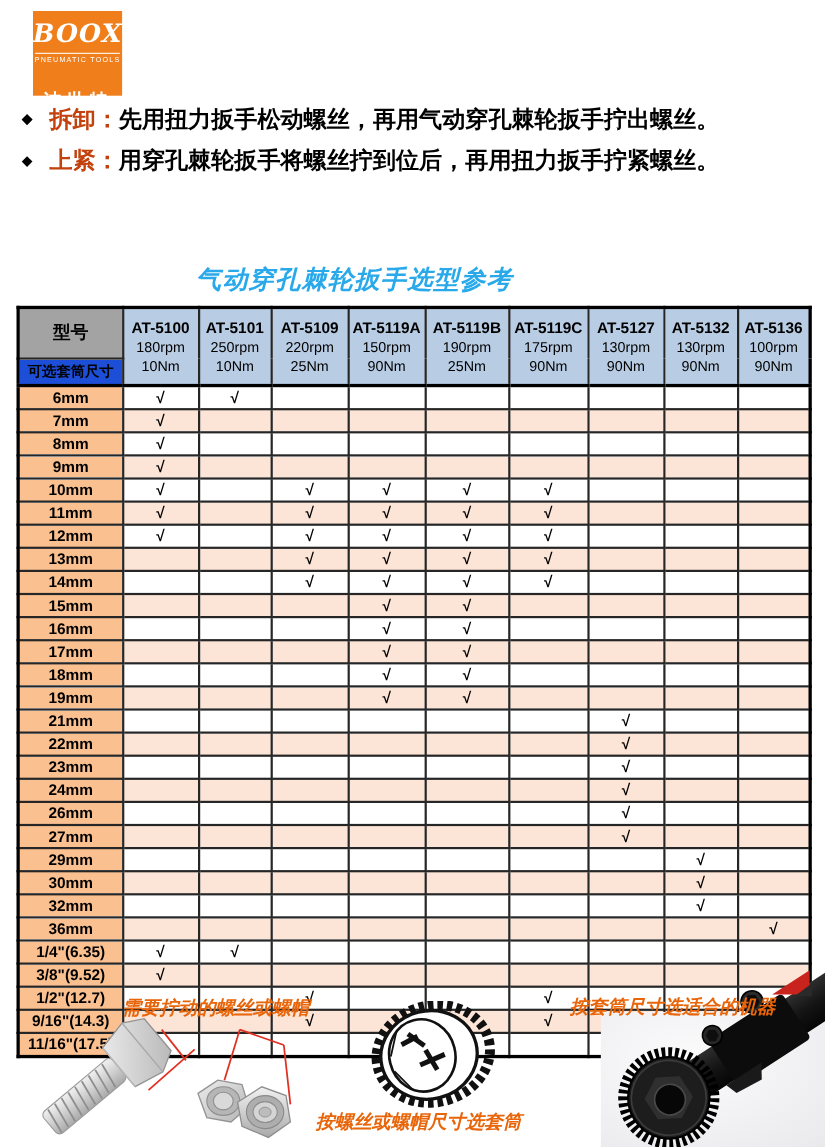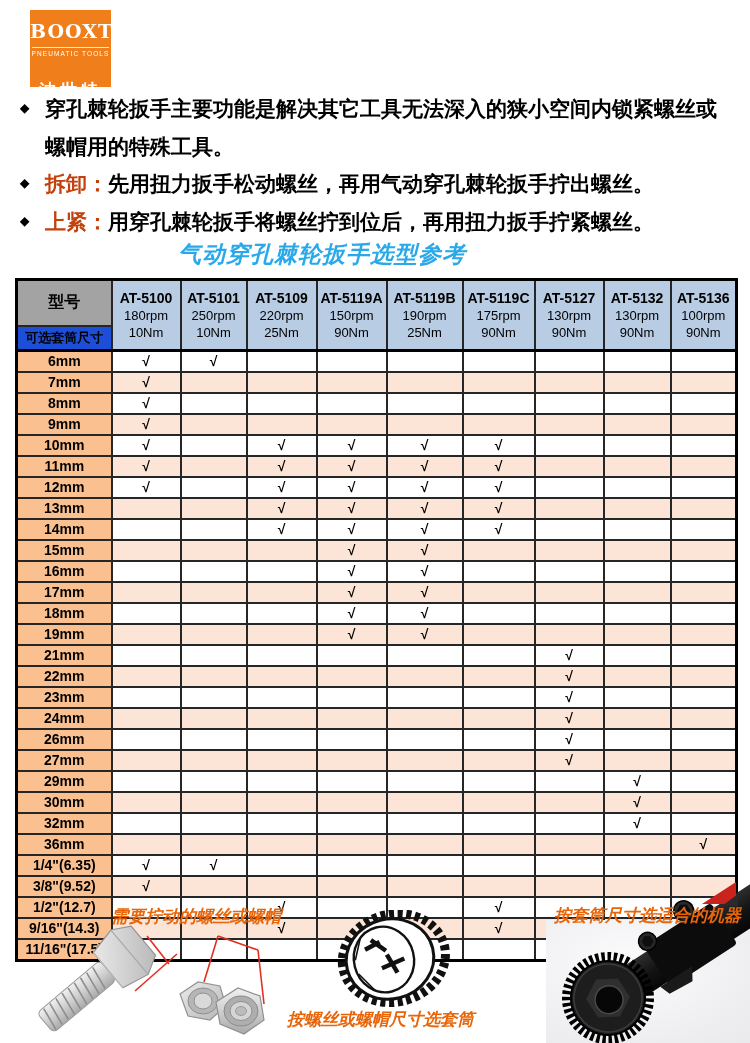--- a/index.html
+++ b/index.html
@@ -8,21 +8,21 @@
     position:relative; width:750px; height:1043px; background:#ffffff;
     font-family:"Liberation Sans", sans-serif; overflow:hidden;
   }
 
   
   .logo {
     position:absolute; left:30px; top:10px; width:81px; height:77px;
     background:#ef7e1b; color:#fff; text-align:center; padding-top:11px;
   }
   .logo-brand-row { position:relative; display:inline-block; }
-  .logo-brand { font-family:"DejaVu Serif", serif; font-weight:bold; font-size:19px; letter-spacing:1px; line-height:20px; }
+  .logo-brand { font-family:"DejaVu Serif", serif; font-weight:bold; font-size:23px; letter-spacing:1px; line-height:20px;font-style:italic; }
   .logo-reg { position:absolute; right:-8px; top:-4px; font-size:7px; }
   .logo-sub { font-size:6.5px; letter-spacing:1.1px; margin-top:1px; line-height:8px;
               border-top:1px solid rgba(255,255,255,.85); display:inline-block; padding-top:2px; }
   .logo-cn { font-size:17px; font-weight:bold; letter-spacing:4px; margin-top:19px; }
 
   
   .bullets { position:absolute; left:18px; top:90px; width:718px; }
   .bullet { position:relative; padding-left:27px; font-size:21px; font-weight:bold;
             line-height:37.5px; color:#000; }
   .bullet .marker { position:absolute; left:2px; top:0; font-size:12px; }
@@ -54,21 +54,21 @@
   tr.zebra-peach td.check { background:#fce4d6; }
   tr.zebra-white td.check { background:#ffffff; }
   td.check { font-size:14px; }
   tr.group-end td { border-bottom:3px solid #000; }
 
   
   .caption { position:absolute; color:#e8650a; font-weight:bold; font-style:italic;
              font-size:17px; z-index:5; white-space:nowrap; }
   .cap-left   { left:95px;  top:905px;margin-left:16px; }
   .cap-center { left:287px; top:1008px; }
-  .cap-right  { left:518px; top:904px;margin-left:36px; }
+  .cap-right  { left:518px; top:904px; }
 
   .fig { position:absolute; }
   .fig-bolt   { left:12px;  top:924px; width:255px; height:119px; }
   .fig-socket { left:318px; top:910px; width:150px; height:98px; }
   .fig-wrench { left:546px; top:880px; width:204px; height:163px; z-index:2; }
   .fig-redtri { left:700px; top:880px; width:38px; height:26px; z-index:3; }
 </style>
 </head>
 <body>
 
@@ -77,21 +77,21 @@
     <span class="logo-brand">BOOXT</span>
     <span class="logo-reg">®</span>
   </div>
   <div><span class="logo-sub">PNEUMATIC TOOLS</span></div>
   <div class="logo-cn">波世特</div>
 </div>
 
 <div class="bullets">
   <div class="bullet">
     <span class="marker">◆</span>
-    <span class="accent"></span><span>穿孔棘轮扳手主要功能是解决其它工具无法深入的狭小空间内锁紧螺丝或螺帽用的特殊工具。</span>
+    <span class="accent"></span>
   </div>
   <div class="bullet">
     <span class="marker">◆</span>
     <span class="accent">拆卸：</span><span>先用扭力扳手松动螺丝，再用气动穿孔棘轮扳手拧出螺丝。</span>
   </div>
   <div class="bullet">
     <span class="marker">◆</span>
     <span class="accent">上紧：</span><span>用穿孔棘轮扳手将螺丝拧到位后，再用扭力扳手拧紧螺丝。</span>
   </div>
 </div>

